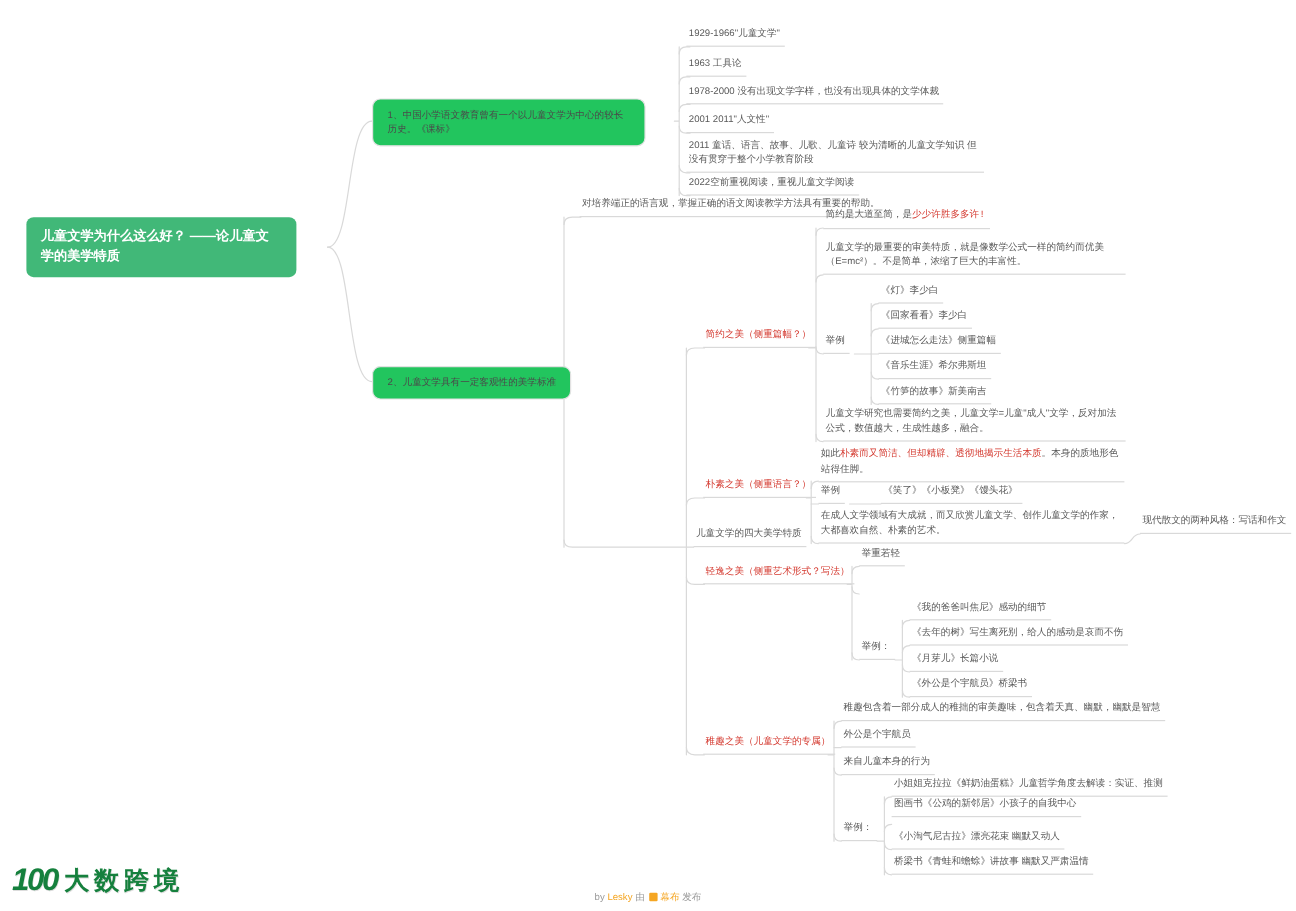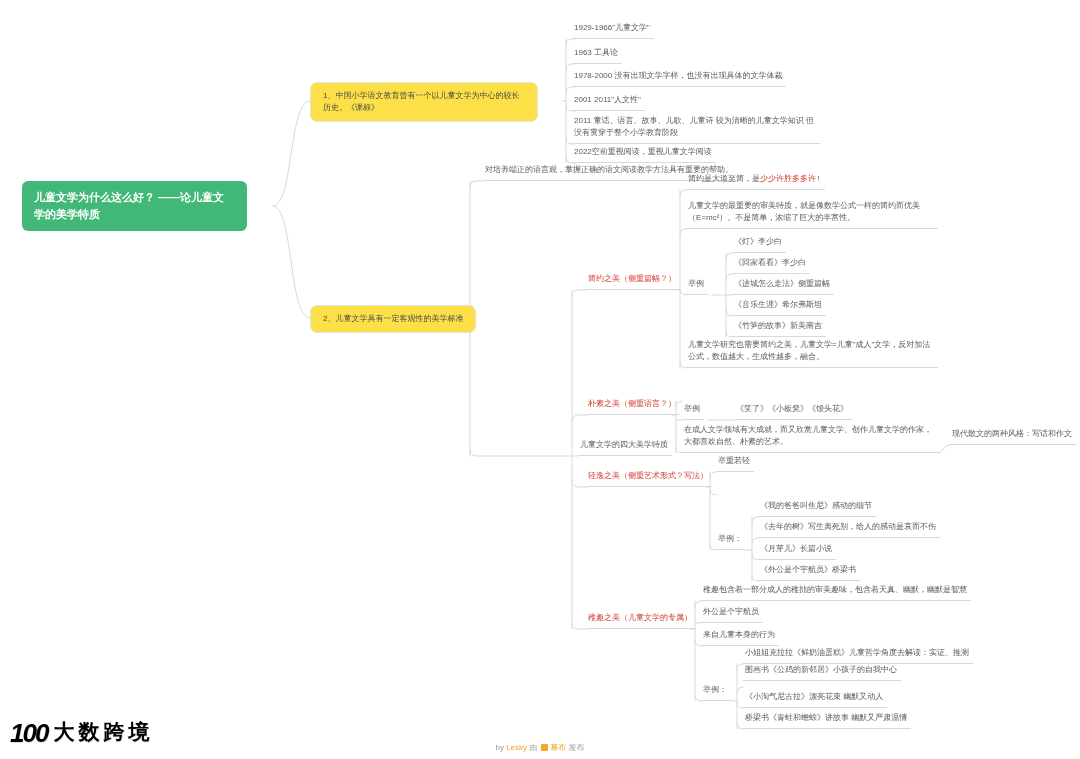--- a/index.html
+++ b/index.html
@@ -4,30 +4,30 @@
 <style>
   html,body{margin:0;padding:0;}
   body{background:#ffffff;font-family:"Liberation Sans","DejaVu Sans",sans-serif;}
   .stage{position:relative;width:1080px;height:759px;background:#fff;overflow:hidden;}
   svg.links{position:absolute;left:0;top:0;pointer-events:none;}
   svg.links path{stroke:#d9d9d9;stroke-width:1;fill:none;stroke-linecap:round;}
 
   .node{position:absolute;box-sizing:border-box;color:#595959;}
   .root{background:#41b878;color:#fff;border-radius:6px;padding:8px 12px;width:225px;
         font-size:11px;line-height:17px;font-weight:bold;}
-  .box{background:#fde047;border:1px solid #e2e2e2;border-radius:7px;padding:7px 12px;
+  .box{background:#22c55e;border:1px solid #e2e2e2;border-radius:7px;padding:7px 12px;
        font-size:8px;line-height:12px;color:#4a4a4a;}
   .leaf{font-size:8px;line-height:12px;padding:0 4px 4px 2px;white-space:nowrap;
         border-bottom:1px solid #d9d9d9;}
   .leaf2{font-size:8px;line-height:12px;padding:0 4px 4px 2px;
          border-bottom:1px solid #d9d9d9;}
   .red{color:#d4392f;font-family:Liberation Mono, monospace;}
   .red-label{color:#d4392f;}
 
-  .watermark{position:absolute;left:10px;top:718px;color:#000000;display:flex;
+  .watermark{position:absolute;left:10px;top:718px;color:#15803d;display:flex;align-items:center;
              text-shadow:0.5px 0.5px 0 #dcdcdc;}
   .wm-num{font-size:26px;font-weight:800;letter-spacing:-2px;font-style:italic;}
   .wm-text{font-size:21px;font-weight:700;letter-spacing:4px;margin-left:6px;}
 
   .footer{position:absolute;left:0;right:0;top:742px;text-align:center;font-size:8px;color:#9b9b9b;}
   .footer .orange{color:#f5a623;}
   .mubu-icon{display:inline-block;width:7px;height:7px;background:#f5a623;border-radius:1px;
              margin:0 2px 0 4px;vertical-align:-1px;}
 </style>
 </head>
@@ -123,20 +123,23 @@
   </div>
   <div class="node leaf2" style="left:686px;top:200px;width:252px">儿童文学的最重要的审美特质，就是像数学公式一样的简约而优美（E=mc²）。不是简单，浓缩了巨大的丰富性。</div>
   <div class="node leaf" style="left:686px;top:278px">举例</div>
   <div class="node leaf" style="left:732px;top:236px">《灯》李少白</div>
   <div class="node leaf" style="left:732px;top:257px">《回家看看》李少白</div>
   <div class="node leaf" style="left:732px;top:278px">《进城怎么走法》侧重篇幅</div>
   <div class="node leaf" style="left:732px;top:299px">《音乐生涯》希尔弗斯坦</div>
   <div class="node leaf" style="left:732px;top:320px">《竹笋的故事》新美南吉</div>
   <div class="node leaf2" style="left:686px;top:339px;width:252px">儿童文学研究也需要简约之美，儿童文学=儿童"成人"文学，反对加法公式，数值越大，生成性越多，融合。</div>
 
+  <div class="node leaf2" style="left:682px;top:372px;width:255px">
+    <span>如此</span><span class="red">朴素而又简洁、但却精辟、透彻地揭示生活本质</span><span>。本身的质地形色站得住脚。</span>
+  </div>
   <div class="node leaf" style="left:682px;top:403px">举例</div>
   <div class="node leaf" style="left:734px;top:403px">《笑了》《小板凳》《馒头花》</div>
   <div class="node leaf2" style="left:682px;top:424px;width:255px">在成人文学领域有大成就，而又欣赏儿童文学、创作儿童文学的作家，大都喜欢自然、朴素的艺术。</div>
   <div class="node leaf" style="left:950px;top:428px">现代散文的两种风格：写话和作文</div>
 
   <div class="node leaf" style="left:716px;top:455px">举重若轻</div>
   <div class="node leaf" style="left:716px;top:533px">举例：</div>
   <div class="node leaf" style="left:758px;top:500px">《我的爸爸叫焦尼》感动的细节</div>
   <div class="node leaf" style="left:758px;top:521px">《去年的树》写生离死别，给人的感动是哀而不伤</div>
   <div class="node leaf" style="left:758px;top:543px">《月芽儿》长篇小说</div>

